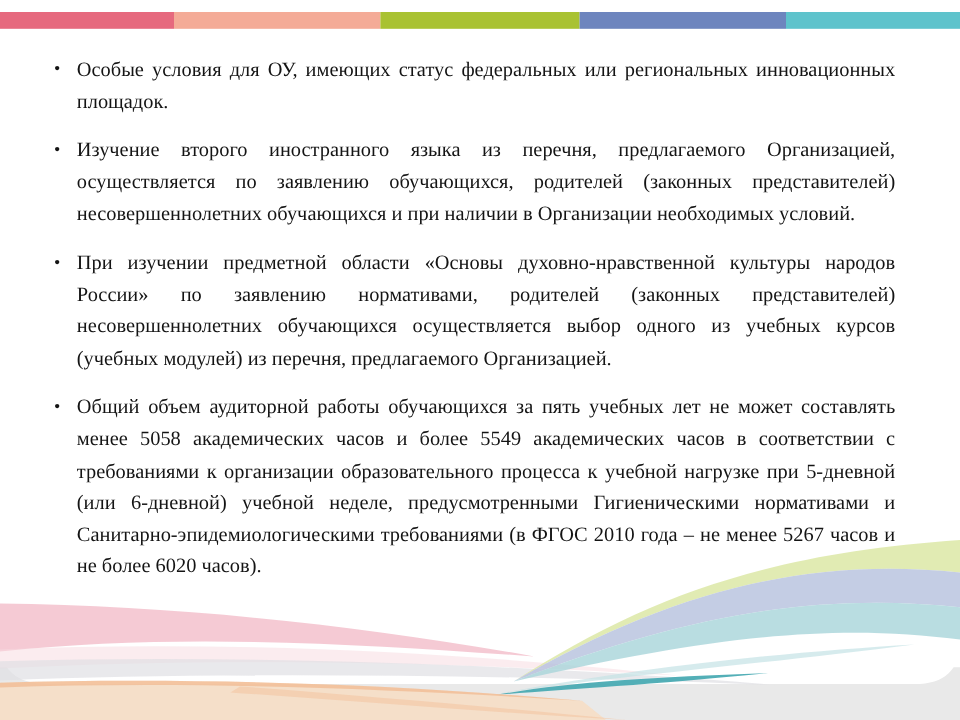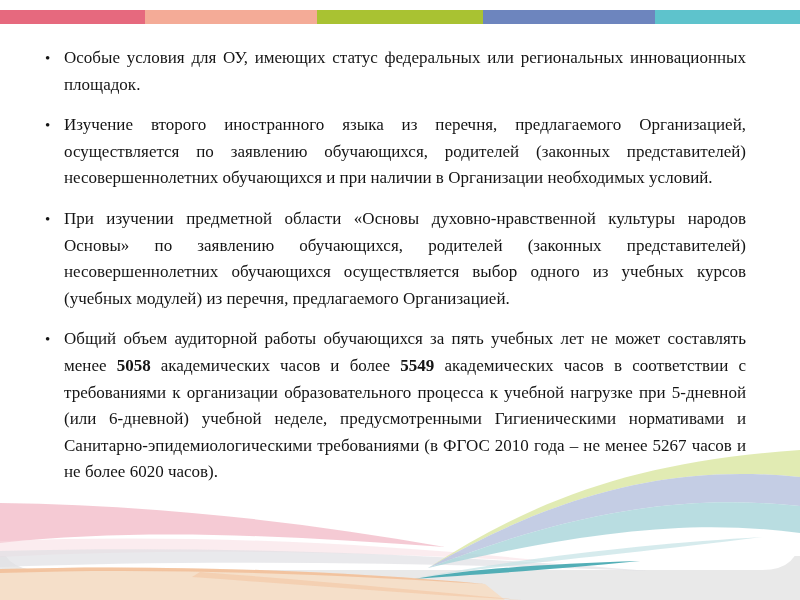--- a/index.html
+++ b/index.html
@@ -13,21 +13,21 @@
   .seg-0{width:145px;}.seg-1{width:172px;}.seg-2{width:166px;}.seg-3{width:172px;}.seg-4{width:145px;}
   ul.content{
     position:absolute;top:0;left:0;z-index:2;margin:0;list-style:none;
     width:800px;box-sizing:border-box;padding:45px 54px 0 44px;
   }
   ul.content li{
     position:relative;padding-left:20px;margin:0 0 14px 0;
     font-size:17px;line-height:26.6px;color:#141414;text-align:justify;
   }
   ul.content li .blt{position:absolute;left:1px;top:0;font-size:15px;}
-  ul.content li b{font-weight:bold;}
+  ul.content li b{font-weight:normal;}
 </style>
 </head>
 <body>
 
 <div class="slide">
 
   <svg class="bg" viewBox="0 0 800 600" preserveAspectRatio="none" aria-hidden="true">
     <path d="M0,556 H800 V600 H0 Z" fill="#e9e9e9"></path>
     <path d="M0,0 H800 V534 Q800,570 762,570 H40 Q0,570 0,534 Z" fill="#ffffff"></path>
     <path fill-opacity="0.75" d="M0,503 C150,505 300,521 445,547 C300,537 150,527 0,543 Z" fill="#f2b8c5"></path>
@@ -55,21 +55,21 @@
     <li>
       <span class="blt">•</span>
       <span>Особые условия для ОУ, имеющих статус федеральных или региональных инновационных площадок.</span>
     </li>
     <li>
       <span class="blt">•</span>
       <span>Изучение второго иностранного языка из перечня, предлагаемого Организацией, осуществляется по заявлению обучающихся, родителей (законных представителей) несовершеннолетних обучающихся и при наличии в Организации необходимых условий.</span>
     </li>
     <li>
       <span class="blt">•</span>
-      <span>При изучении предметной области «Основы духовно-нравственной культуры народов Основы» по заявлению обучающихся, родителей (законных представителей) несовершеннолетних обучающихся осуществляется выбор одного из учебных курсов (учебных модулей) из перечня, предлагаемого Организацией.</span>
+      <span>При изучении предметной области «Основы духовно-нравственной культуры народов России» по заявлению нормативами, родителей (законных представителей) несовершеннолетних обучающихся осуществляется выбор одного из учебных курсов (учебных модулей) из перечня, предлагаемого Организацией.</span>
     </li>
     <li>
       <span class="blt">•</span>
       <span>Общий объем аудиторной работы обучающихся за пять учебных лет не может составлять менее </span><b>5058</b><span> академических часов и более </span><b>5549</b><span> академических часов в соответствии с требованиями к организации образовательного процесса к учебной нагрузке при 5-дневной (или 6-дневной) учебной неделе, предусмотренными Гигиеническими нормативами и Санитарно-эпидемиологическими требованиями (в ФГОС 2010 года – не менее 5267 часов и не более 6020 часов).</span>
     </li>
   </ul>
 
 </div>
 
 </body></html>

